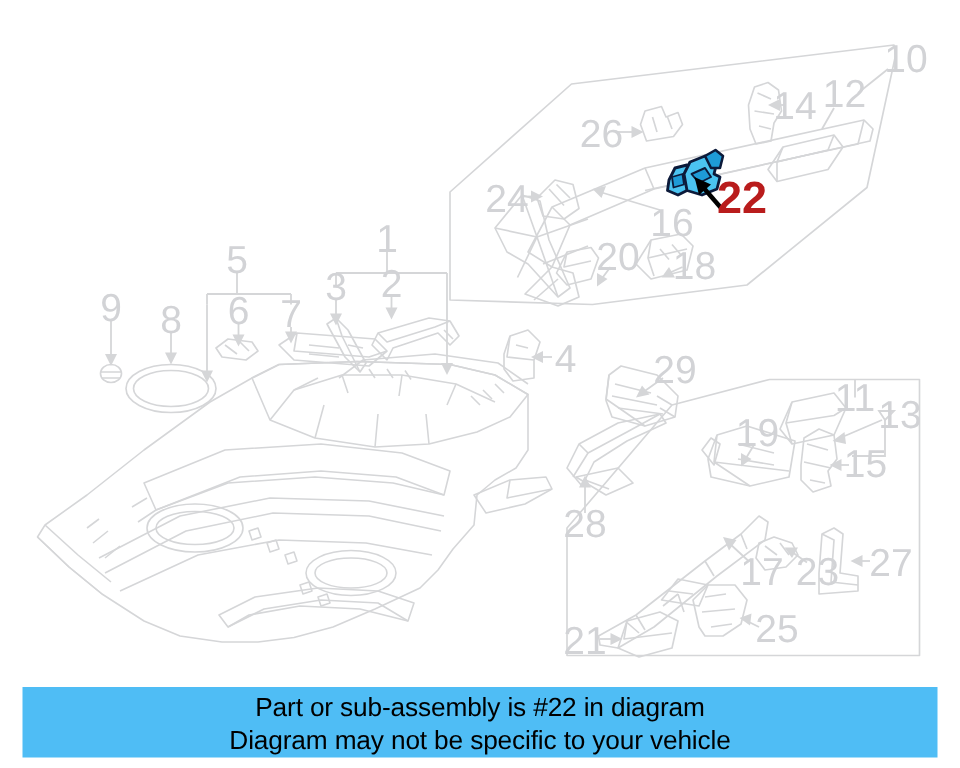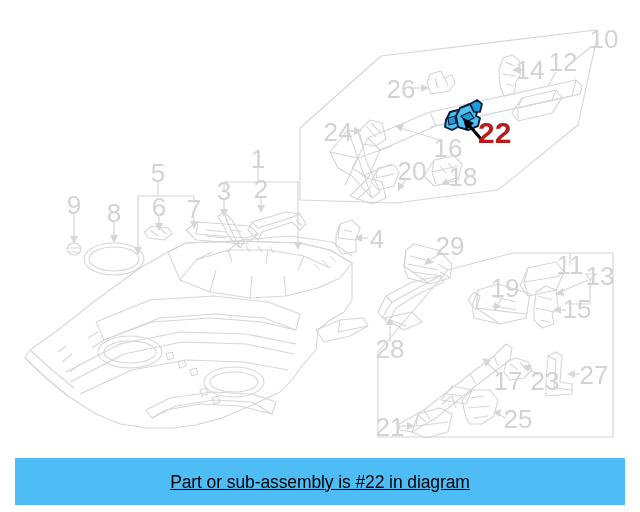--- a/index.html
+++ b/index.html
@@ -35,21 +35,20 @@
     justify-content: center;
     box-sizing: border-box;
   }
   .caption-line {
     color: #000000;
     font-family: "Liberation Sans", sans-serif;
     font-size: 17.5px;
     line-height: 22px;
     white-space: nowrap;
     letter-spacing: -0.1px;
-    text-decoration: underline;
   }
 </style>
 </head>
 <body>
 
 <div id="stage">
 
   <svg id="diagram-svg" viewBox="0 0 640 512">
 
     <g fill="none" stroke="#d5d6d8" stroke-width="1.1" stroke-linejoin="round">
@@ -368,15 +367,16 @@
       <path d="M463 118 L474 123 L466 130 Z" fill="#000000" stroke="none"></path>
     </g>
   </svg>
 
   <div style="position:absolute; left:478px; top:118px; color:#b91c1c;
               font-family:'Liberation Sans', sans-serif; font-size:30px;
               font-weight:700; line-height:1;">22</div>
 
   <div class="caption-banner">
     <div class="caption-line">Part or sub-assembly is #22 in diagram</div>
+    <div class="caption-line">Diagram may not be specific to your vehicle</div>
   </div>
 
 </div>
 
 </body></html>

